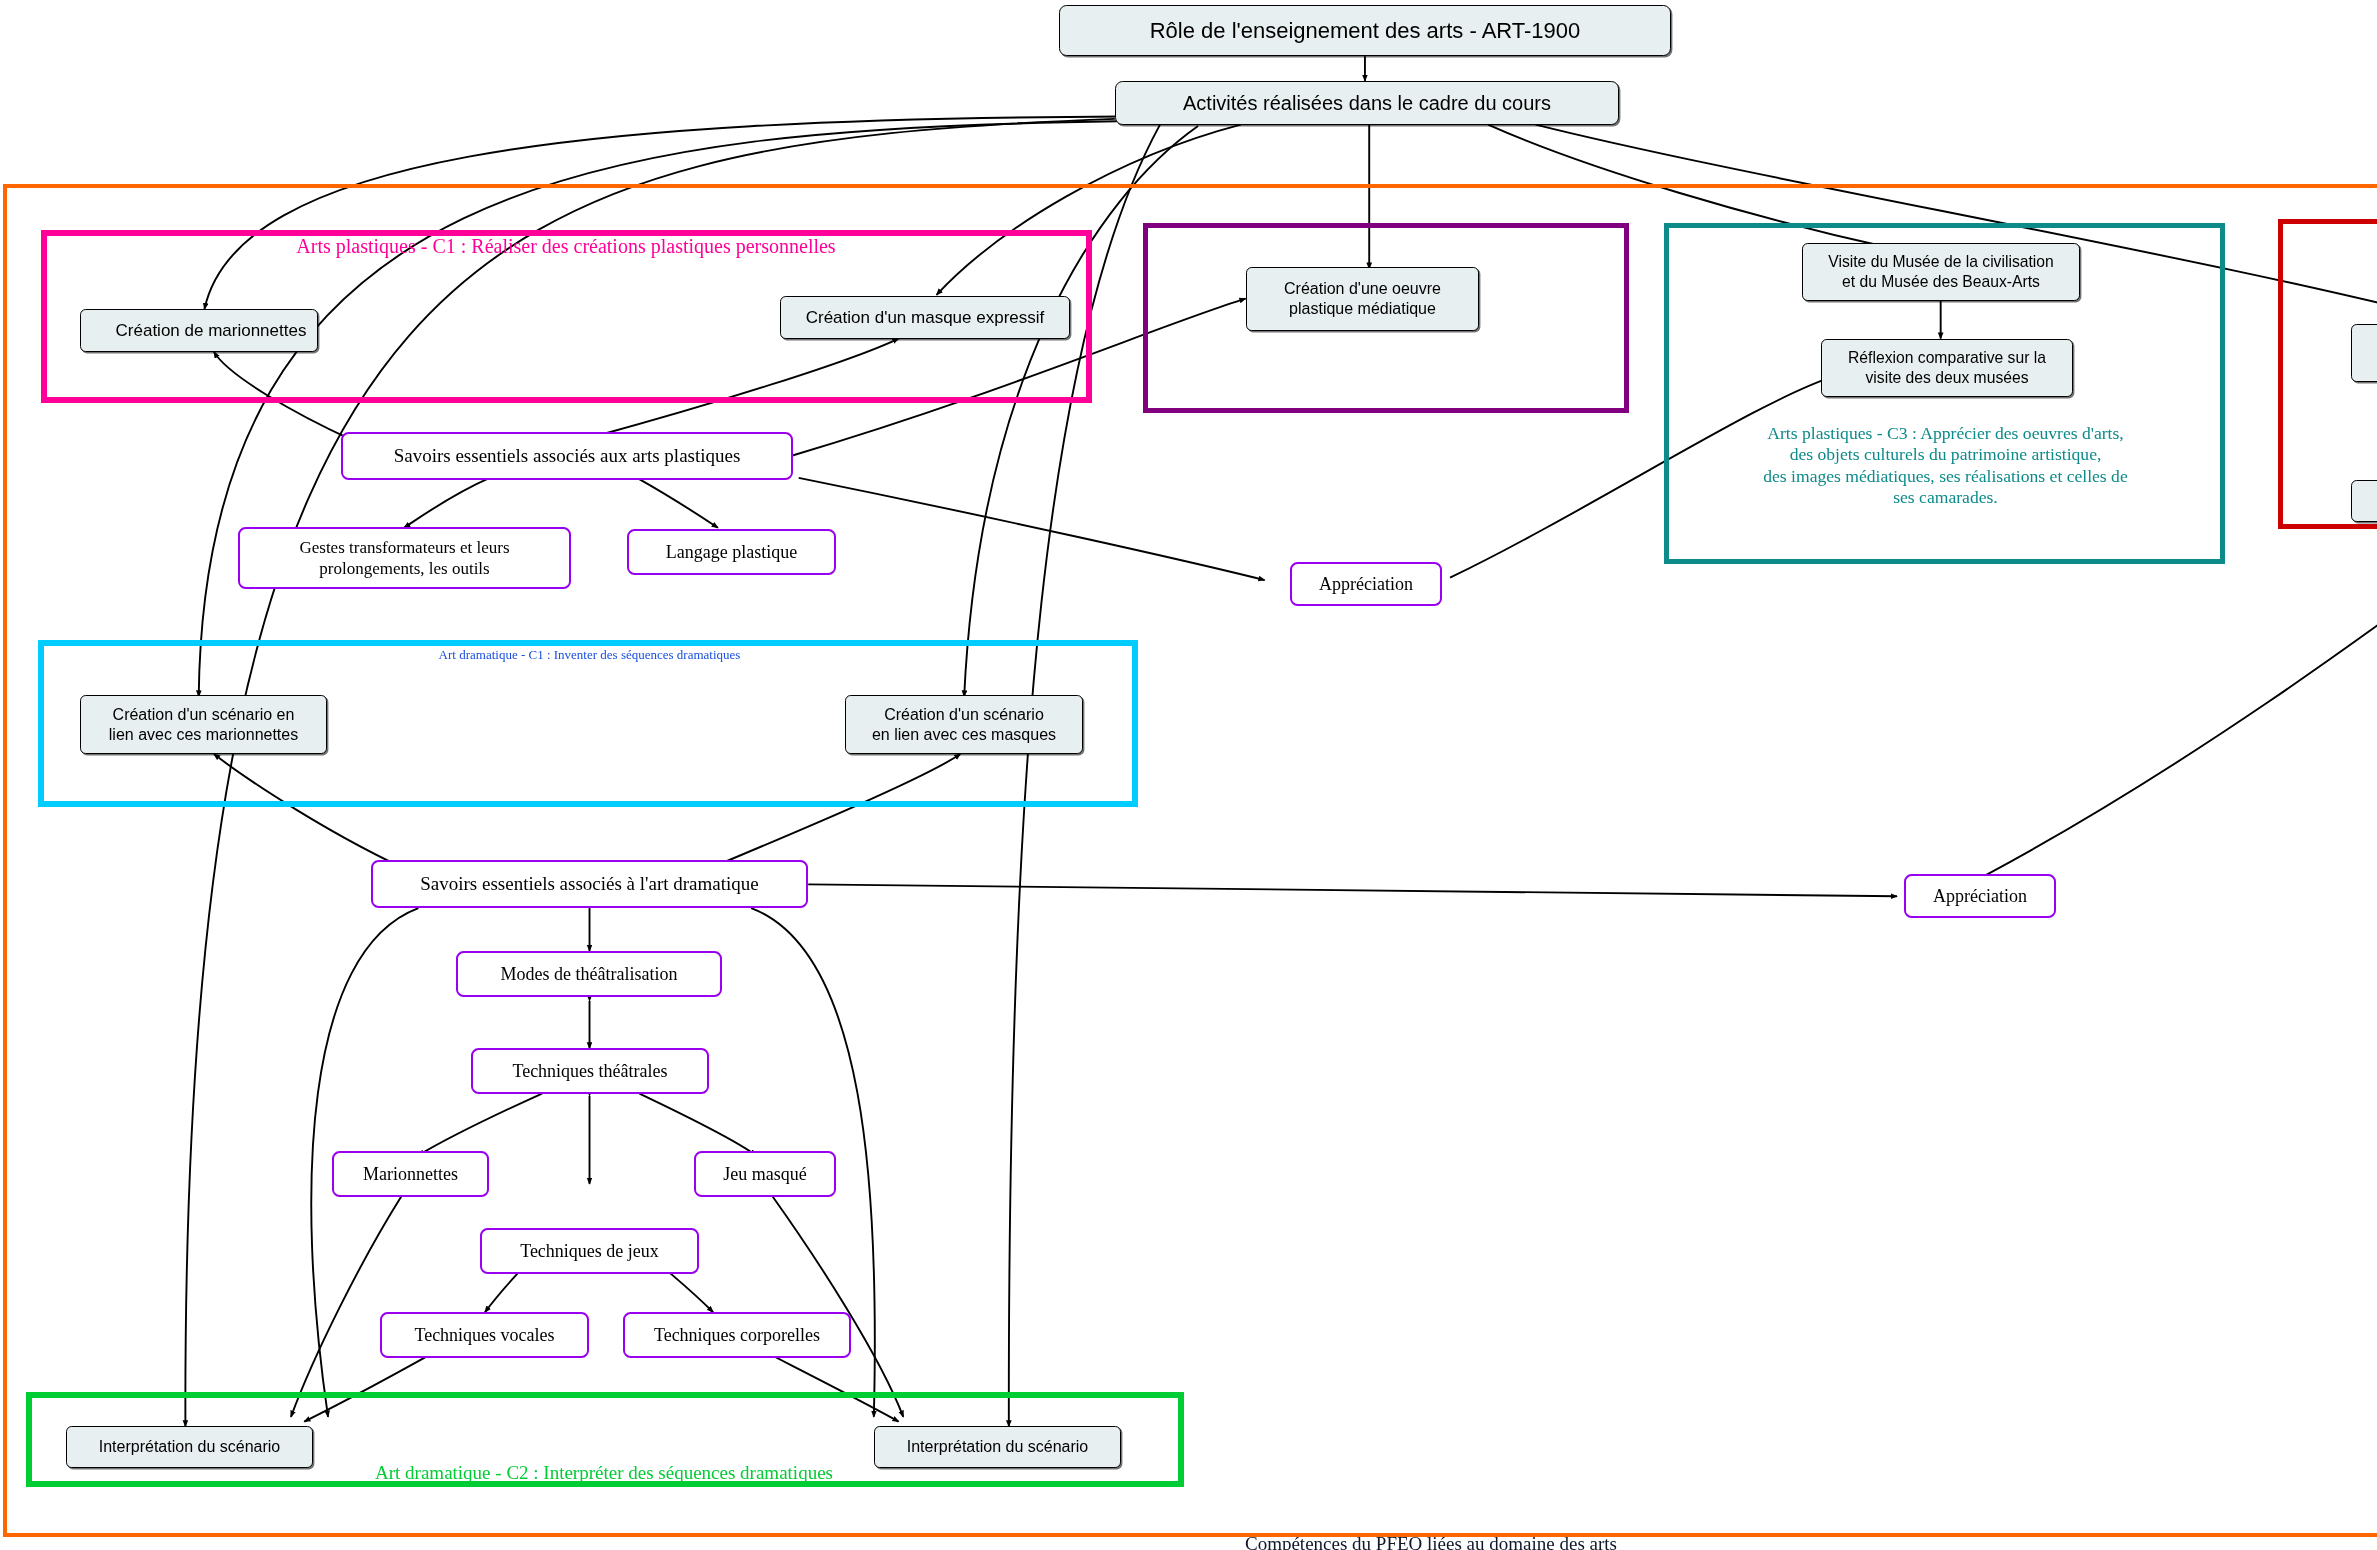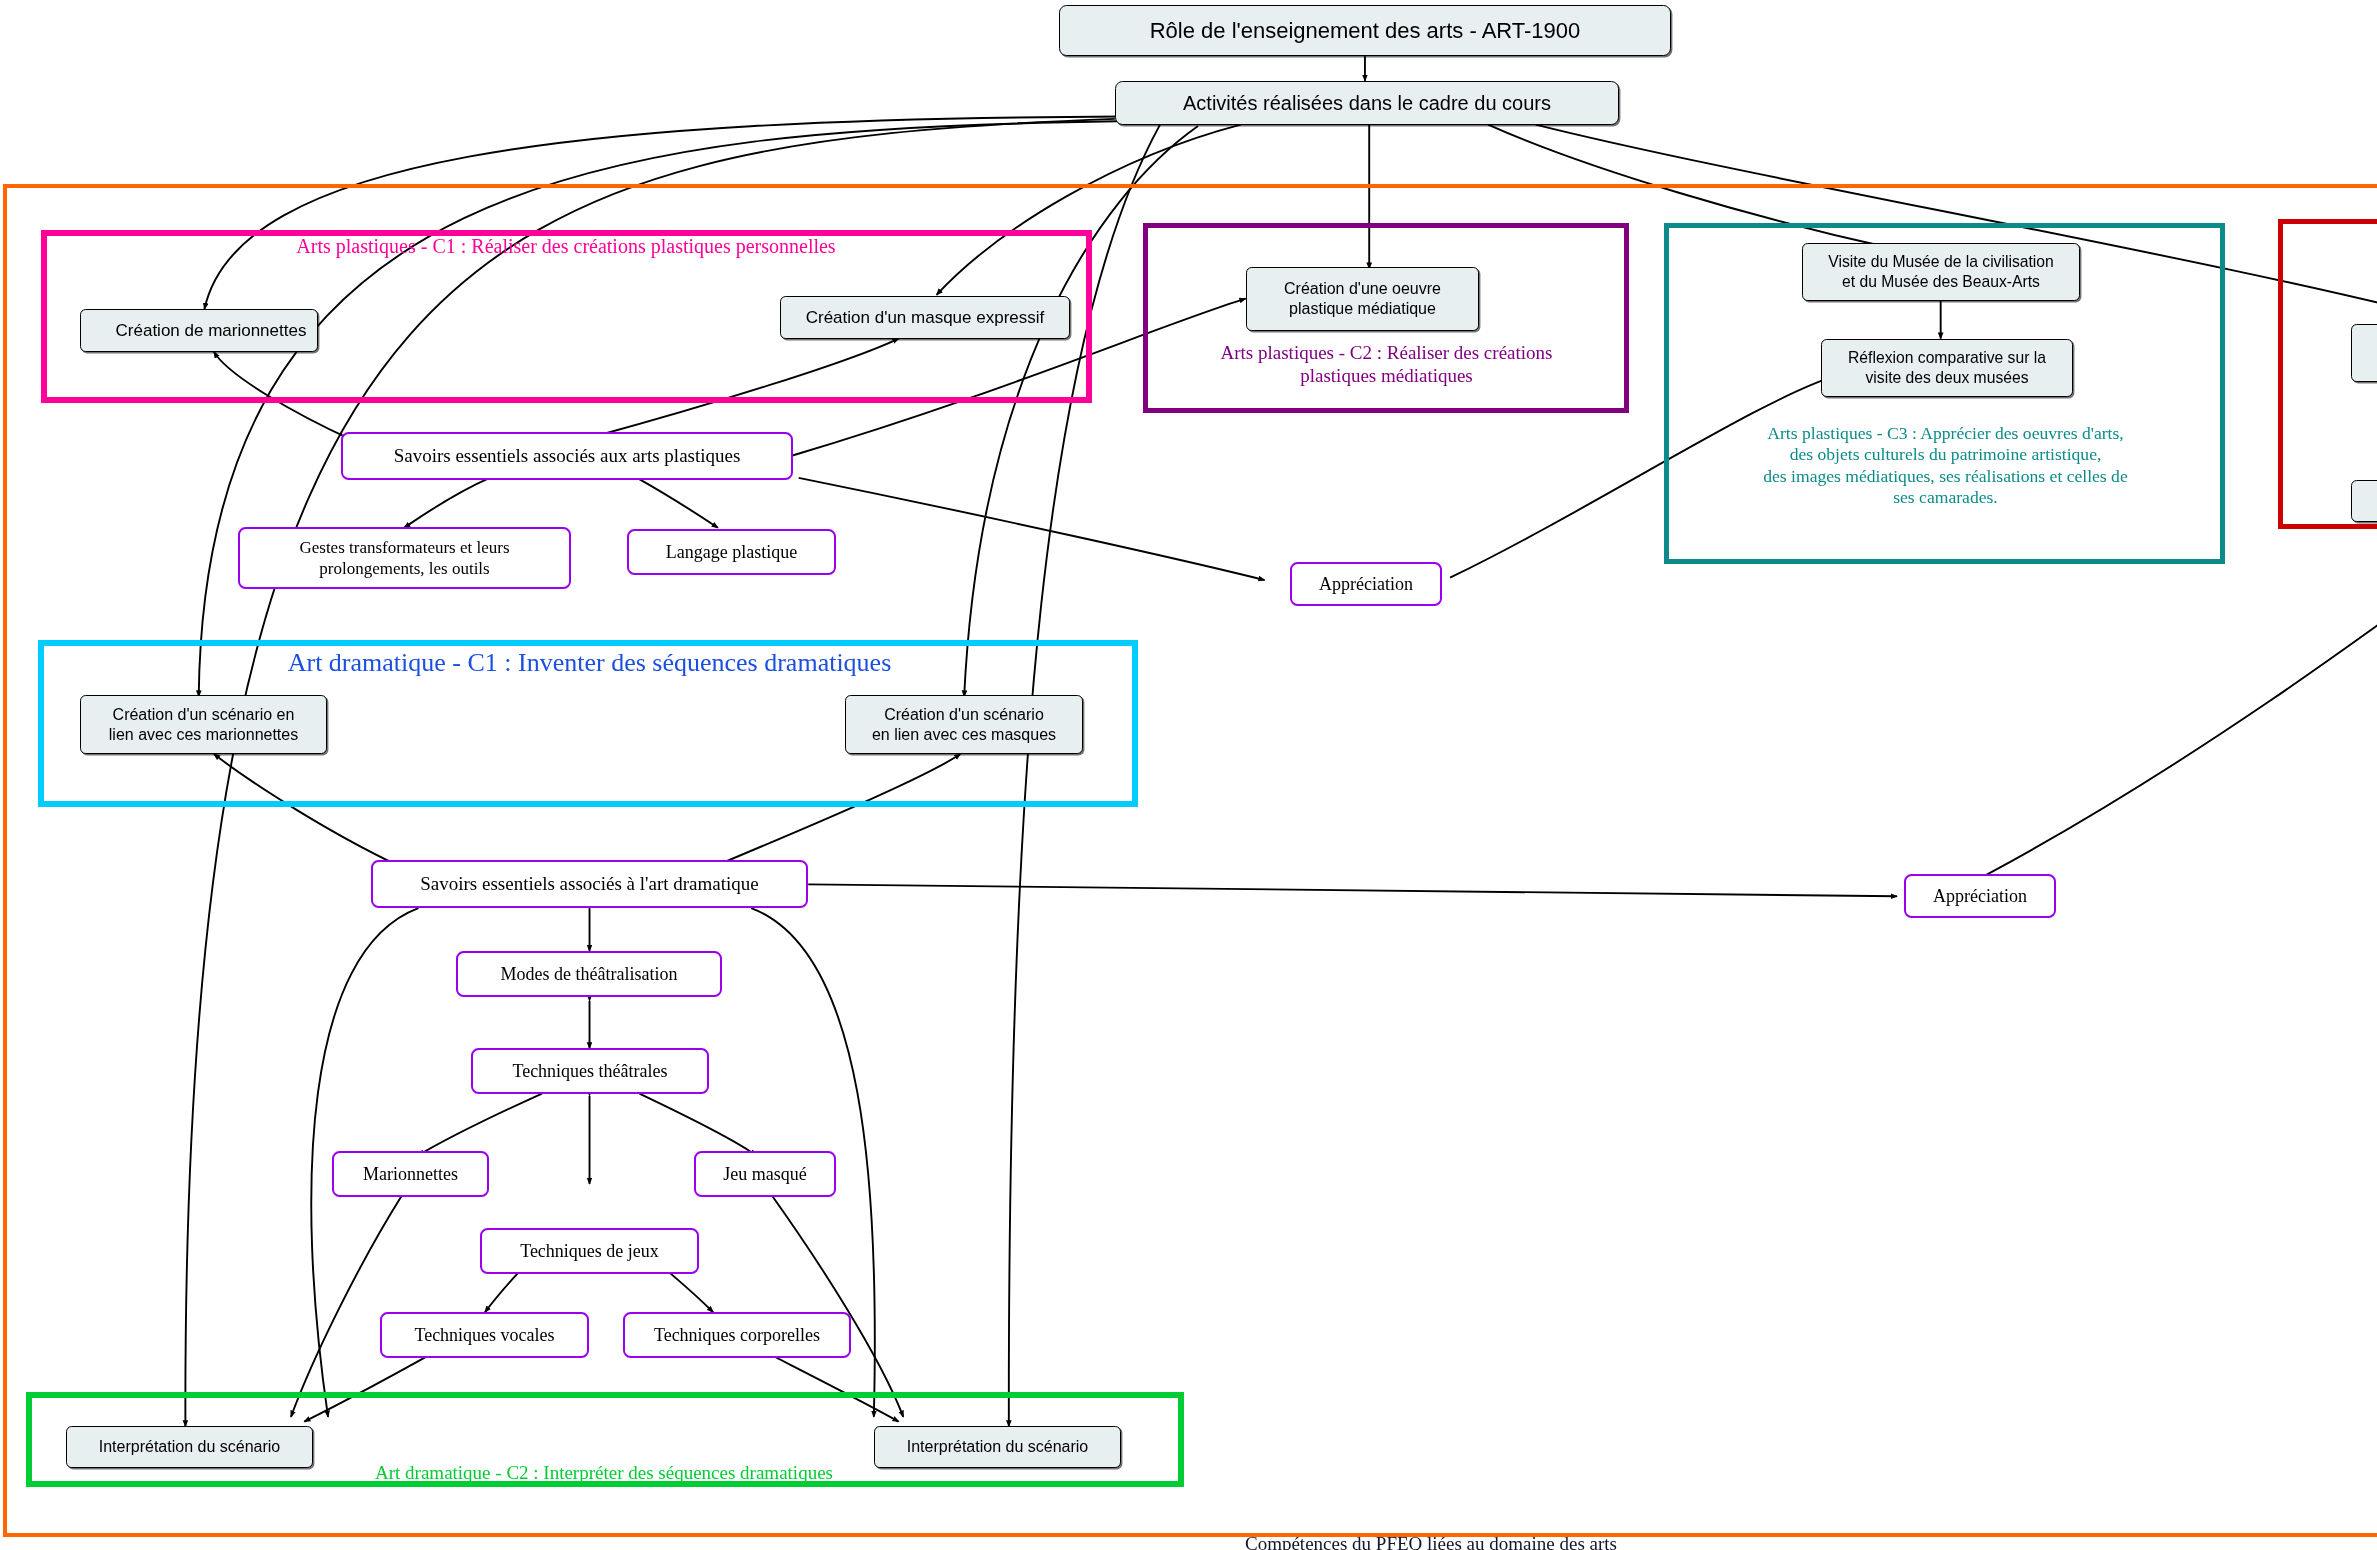--- a/index.html
+++ b/index.html
@@ -114,35 +114,33 @@
     </g>
   </svg>
 
   <div class="group" style="left:2.9px;top:184px;width:2904px;height:1353px;border:4.8px solid #ff6600;"></div>
   <div class="group-label" style="left:1122px;top:1500px;width:618px;font-size:19px;color:#0f172a;margin-top:32px;">Compétences du PFEQ liées au domaine des arts</div>
 
   <div class="group" style="left:41px;top:230px;width:1051px;height:173px;border:6.7px solid #ff0099;"></div>
   <div class="group-label" style="left:181px;top:234px;width:770px;font-size:20px;color:#ff0099;">Arts plastiques - C1 : Réaliser des créations plastiques personnelles</div>
 
   <div class="group" style="left:1143px;top:223px;width:486px;height:190px;border:5.7px solid #800080;"></div>
-  <div class="group-label" style="left:1151px;top:341px;width:471px;font-size:19px;color:#800080;">Arts plastiques - C2 : Réaliser des créations
-plastiques médiatiques</div>
 
   <div class="group" style="left:1664px;top:223px;width:561px;height:341px;border:5.7px solid #0d8a8a;"></div>
   <div class="group-label" style="left:1670px;top:423px;width:551px;font-size:17.6px;color:#0d8a8a;">Arts plastiques - C3 : Apprécier des oeuvres d'arts,
 des objets culturels du patrimoine artistique,
 des images médiatiques, ses réalisations et celles de
 ses camarades.</div>
 
   <div class="group" style="left:2278px;top:219px;width:598px;height:310px;border:5.7px solid #cc0000;"></div>
   <div class="group-label" style="left:2280px;top:227px;width:593px;font-size:18px;color:#cc0000;">Art dramatique - C3 : Apprécier des oeuvres
 théâtrales, ses réalisations et celles de ses camarades.</div>
 
   <div class="group" style="left:38px;top:640px;width:1100px;height:167px;border:6.7px solid #00ccff;"></div>
-  <div class="group-label" style="left:157px;top:647px;width:865px;font-size:26px;color:#1a4fe0;">Art dramatique - C1 : Inventer des séquences dramatiques</div>
+  <div class="group-label" style="left:157px;top:647px;width:865px;font-size:13px;color:#1a4fe0;">Art dramatique - C1 : Inventer des séquences dramatiques</div>
 
   <div class="group" style="left:26px;top:1392px;width:1158px;height:95px;border:6.2px solid #00cc33;"></div>
   <div class="group-label" style="left:143px;top:1461px;width:922px;font-size:19px;color:#00cc33;">Art dramatique - C2 : Interpréter des séquences dramatiques</div>
 
   <div class="node title" style="left:1059px;top:4.8px;width:612px;height:51px;font-size:22px;">Rôle de l'enseignement des arts - ART-1900</div>
 
   <div class="node title" style="left:1115px;top:81px;width:504px;height:44px;font-size:20px;">Activités réalisées dans le cadre du cours</div>
 
   <div class="node act" style="left:80px;top:309px;width:238px;height:43px;font-size:17px;padding-left:24px;">Création de marionnettes</div>
 

